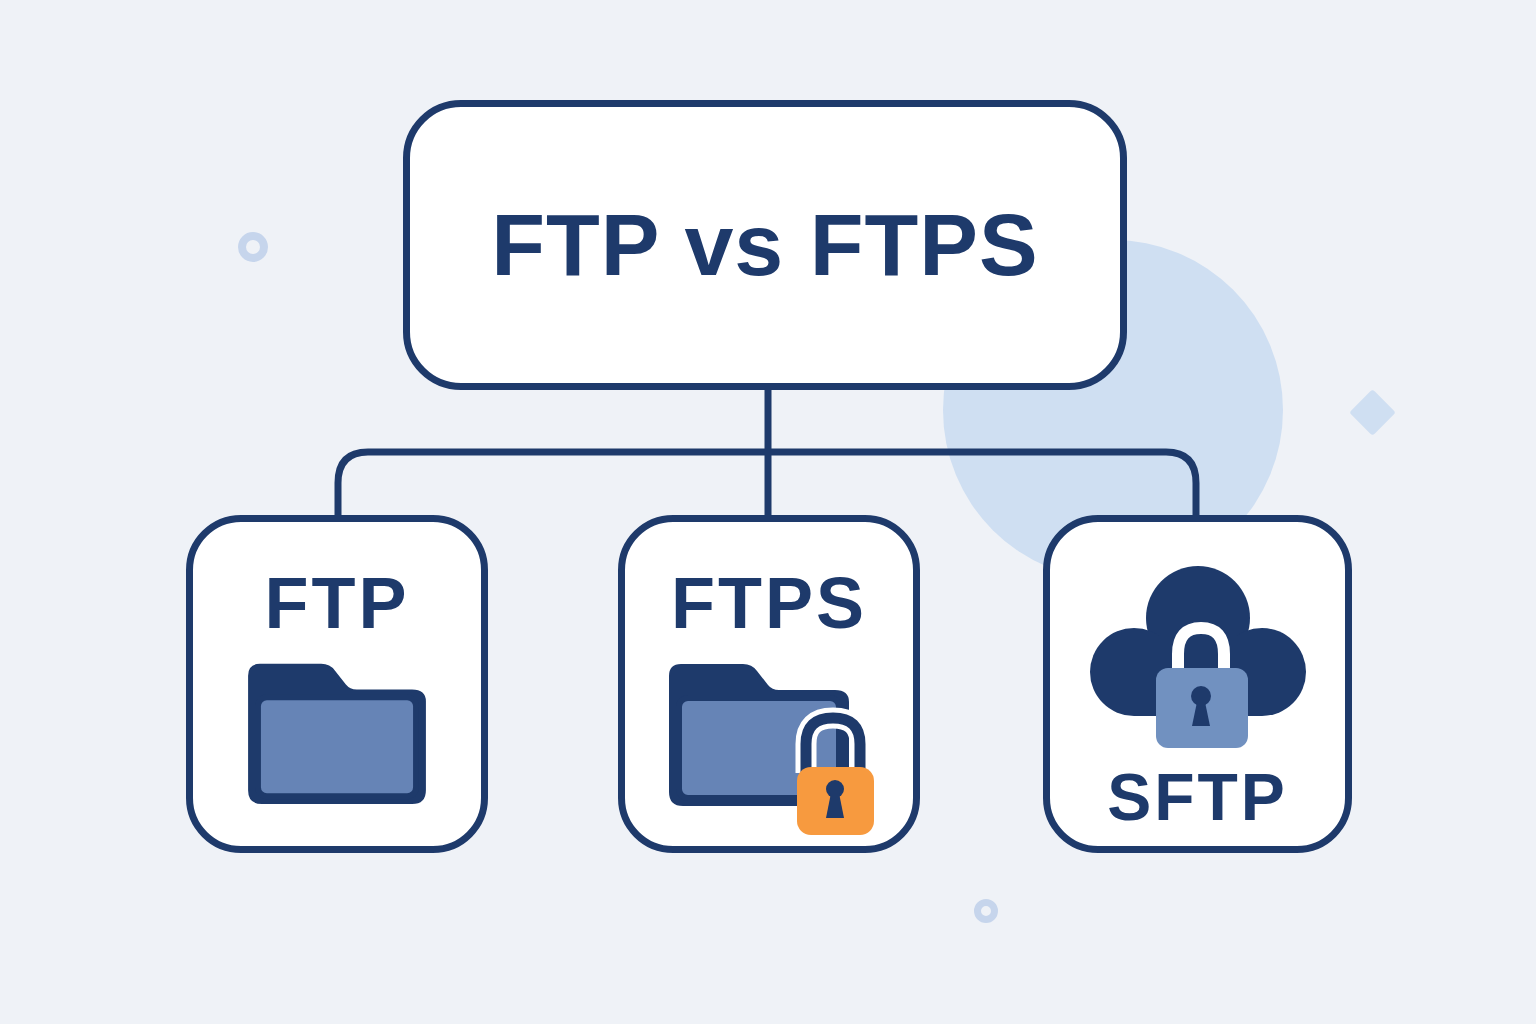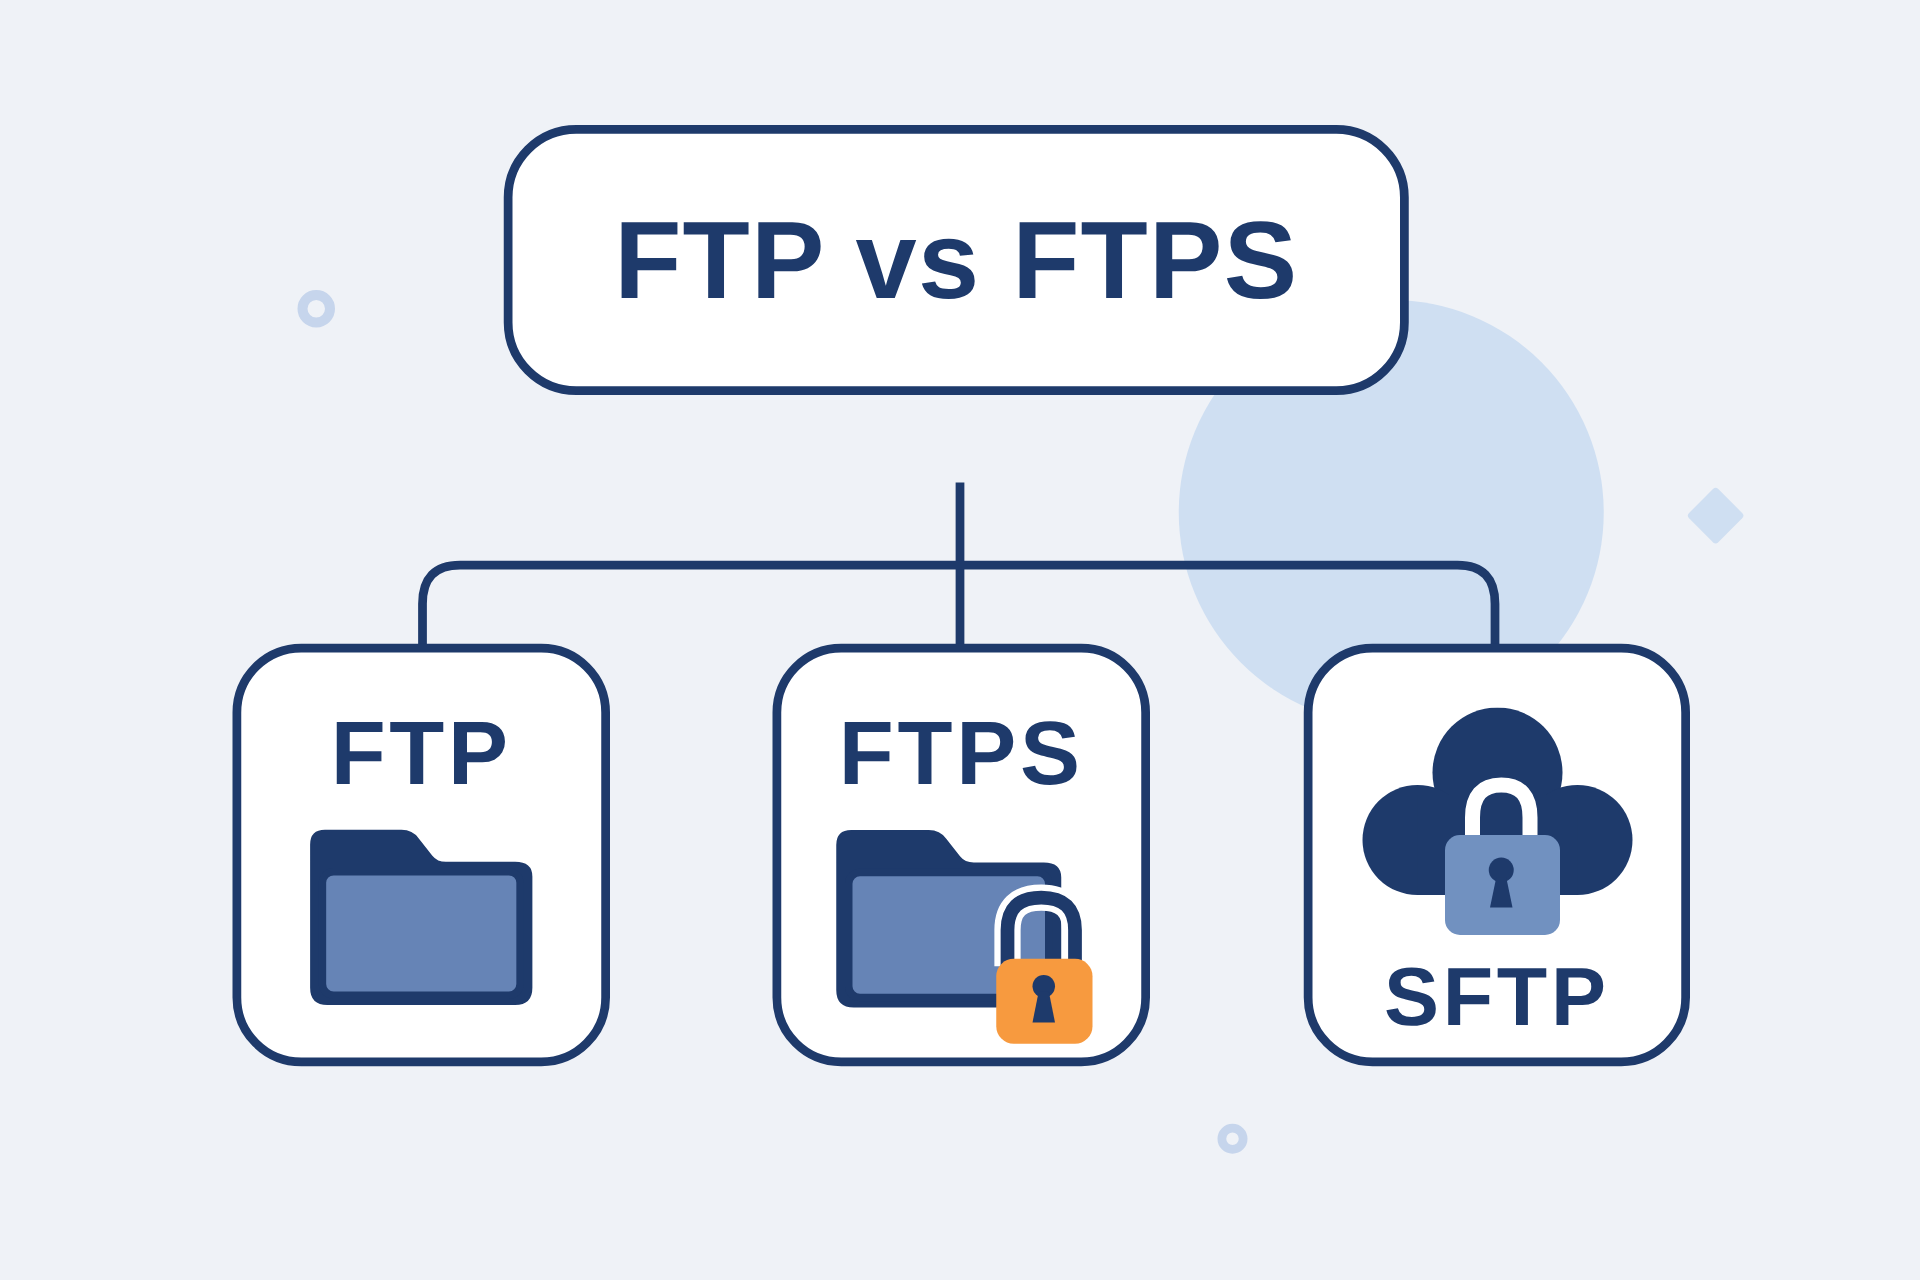--- a/index.html
+++ b/index.html
@@ -57,21 +57,21 @@
     position: absolute;
     background: var(--box-fill, #ffffff);
     border: 7px solid var(--navy, #1e3a6b);
     box-sizing: border-box;
     z-index: 2;
     display: flex;
     flex-direction: column;
     align-items: center;
   }
   .title-box {
-    left: 403px; top: 100px; width: 724px; height: 216px;
+    left: 403px; top: 100px; width: 724px; height: 290px;
     border-radius: 58px;
     justify-content: center;
   }
   .title-line {
     font-size: 88px;
     font-weight: 700;
     line-height: 1.22;
     letter-spacing: 1px;
     text-align: center;
     white-space: nowrap;

